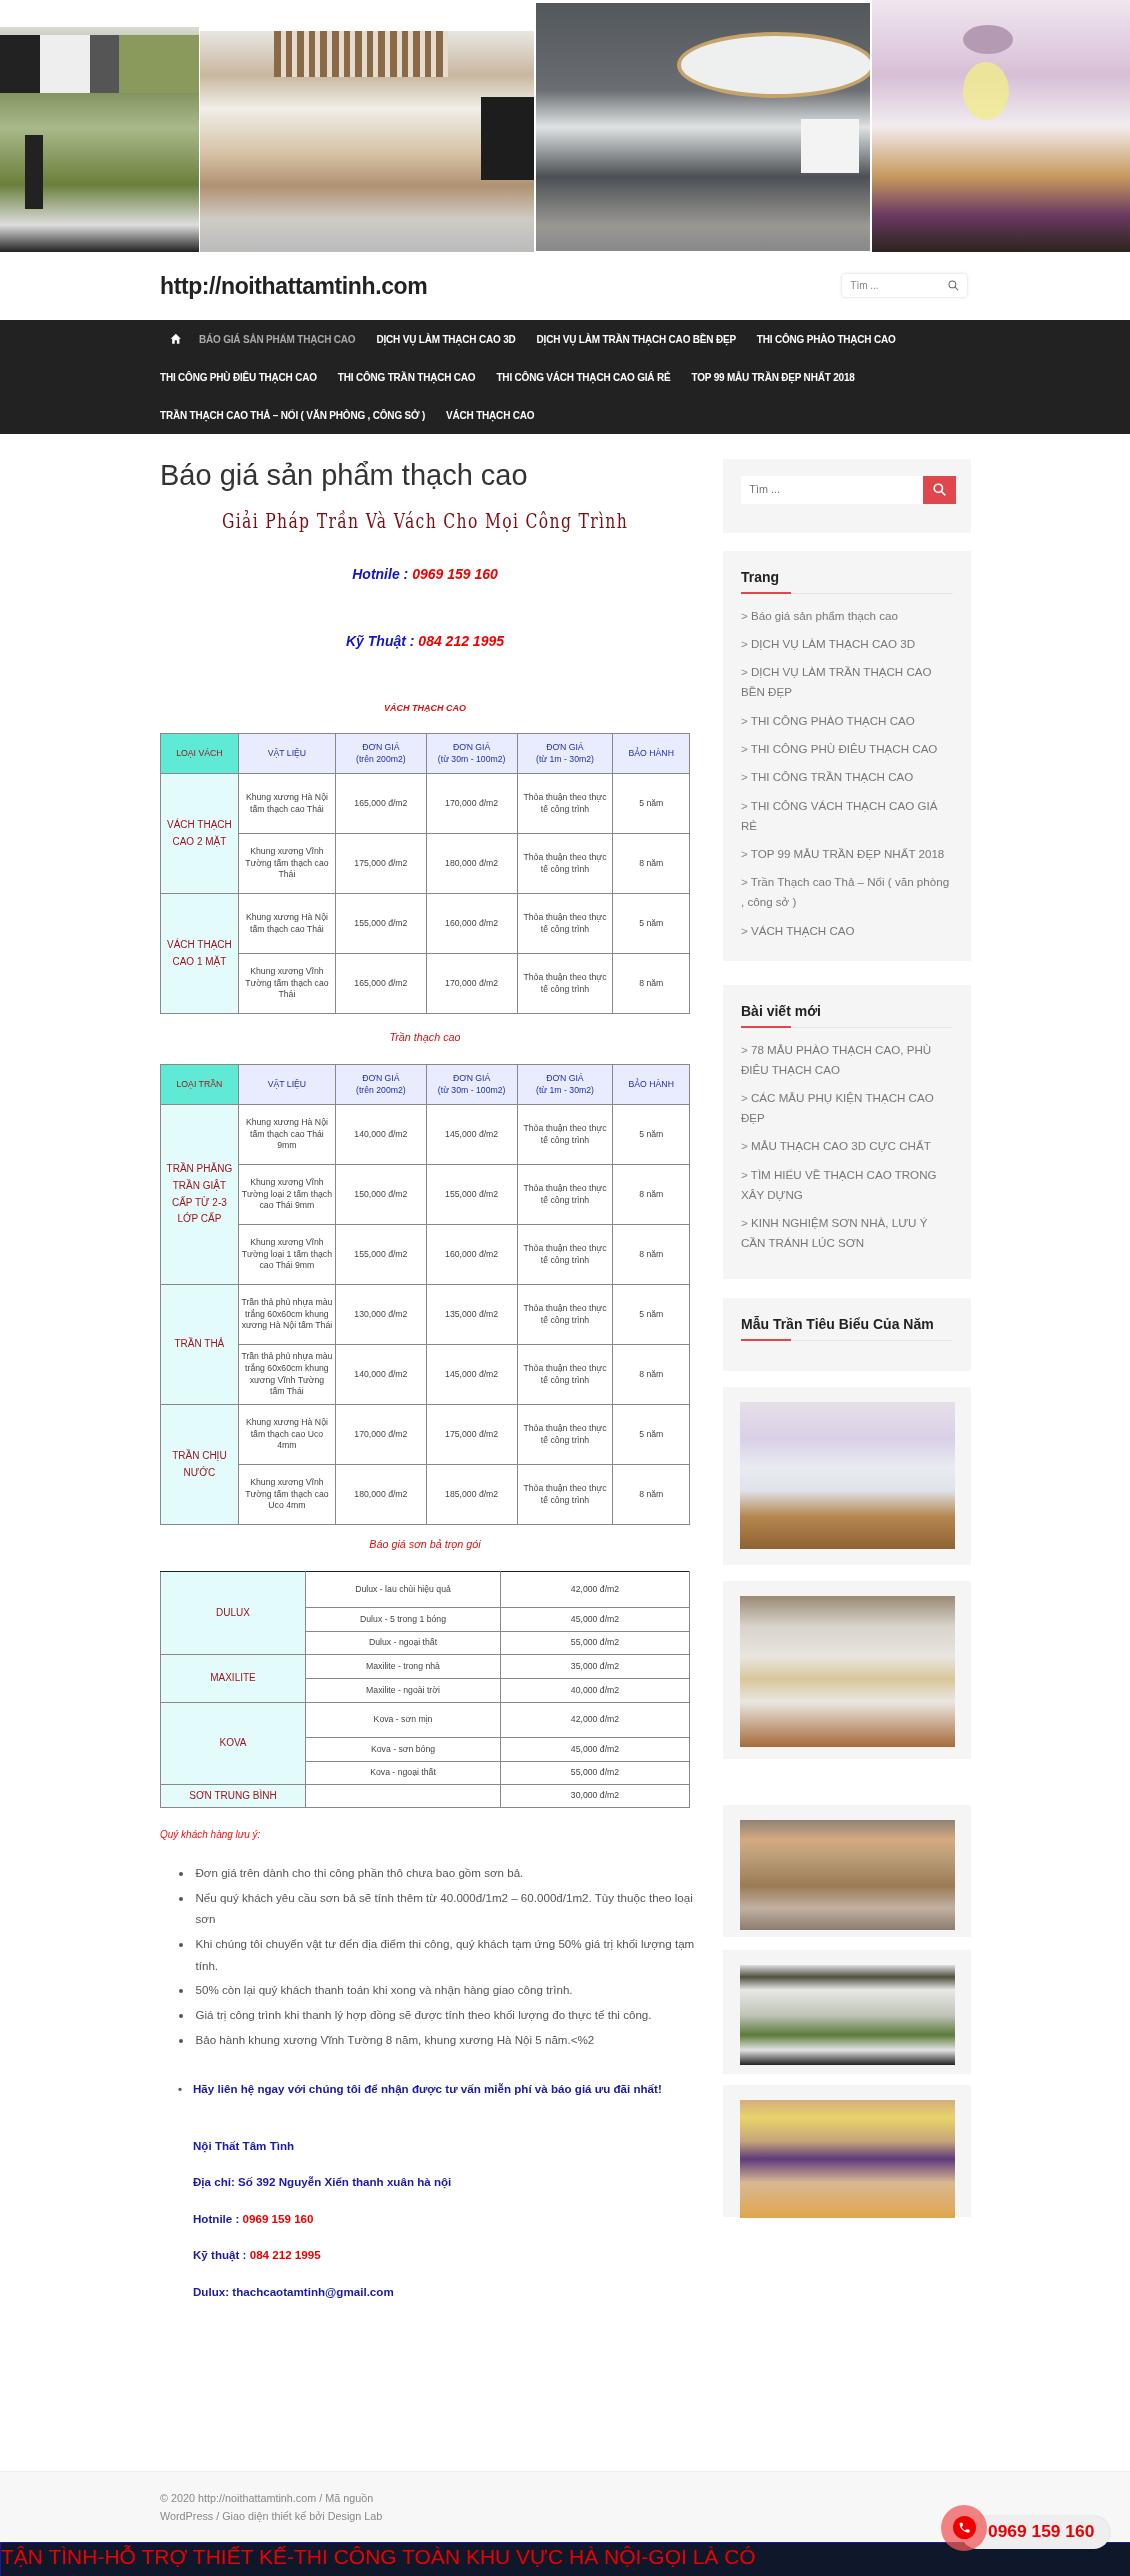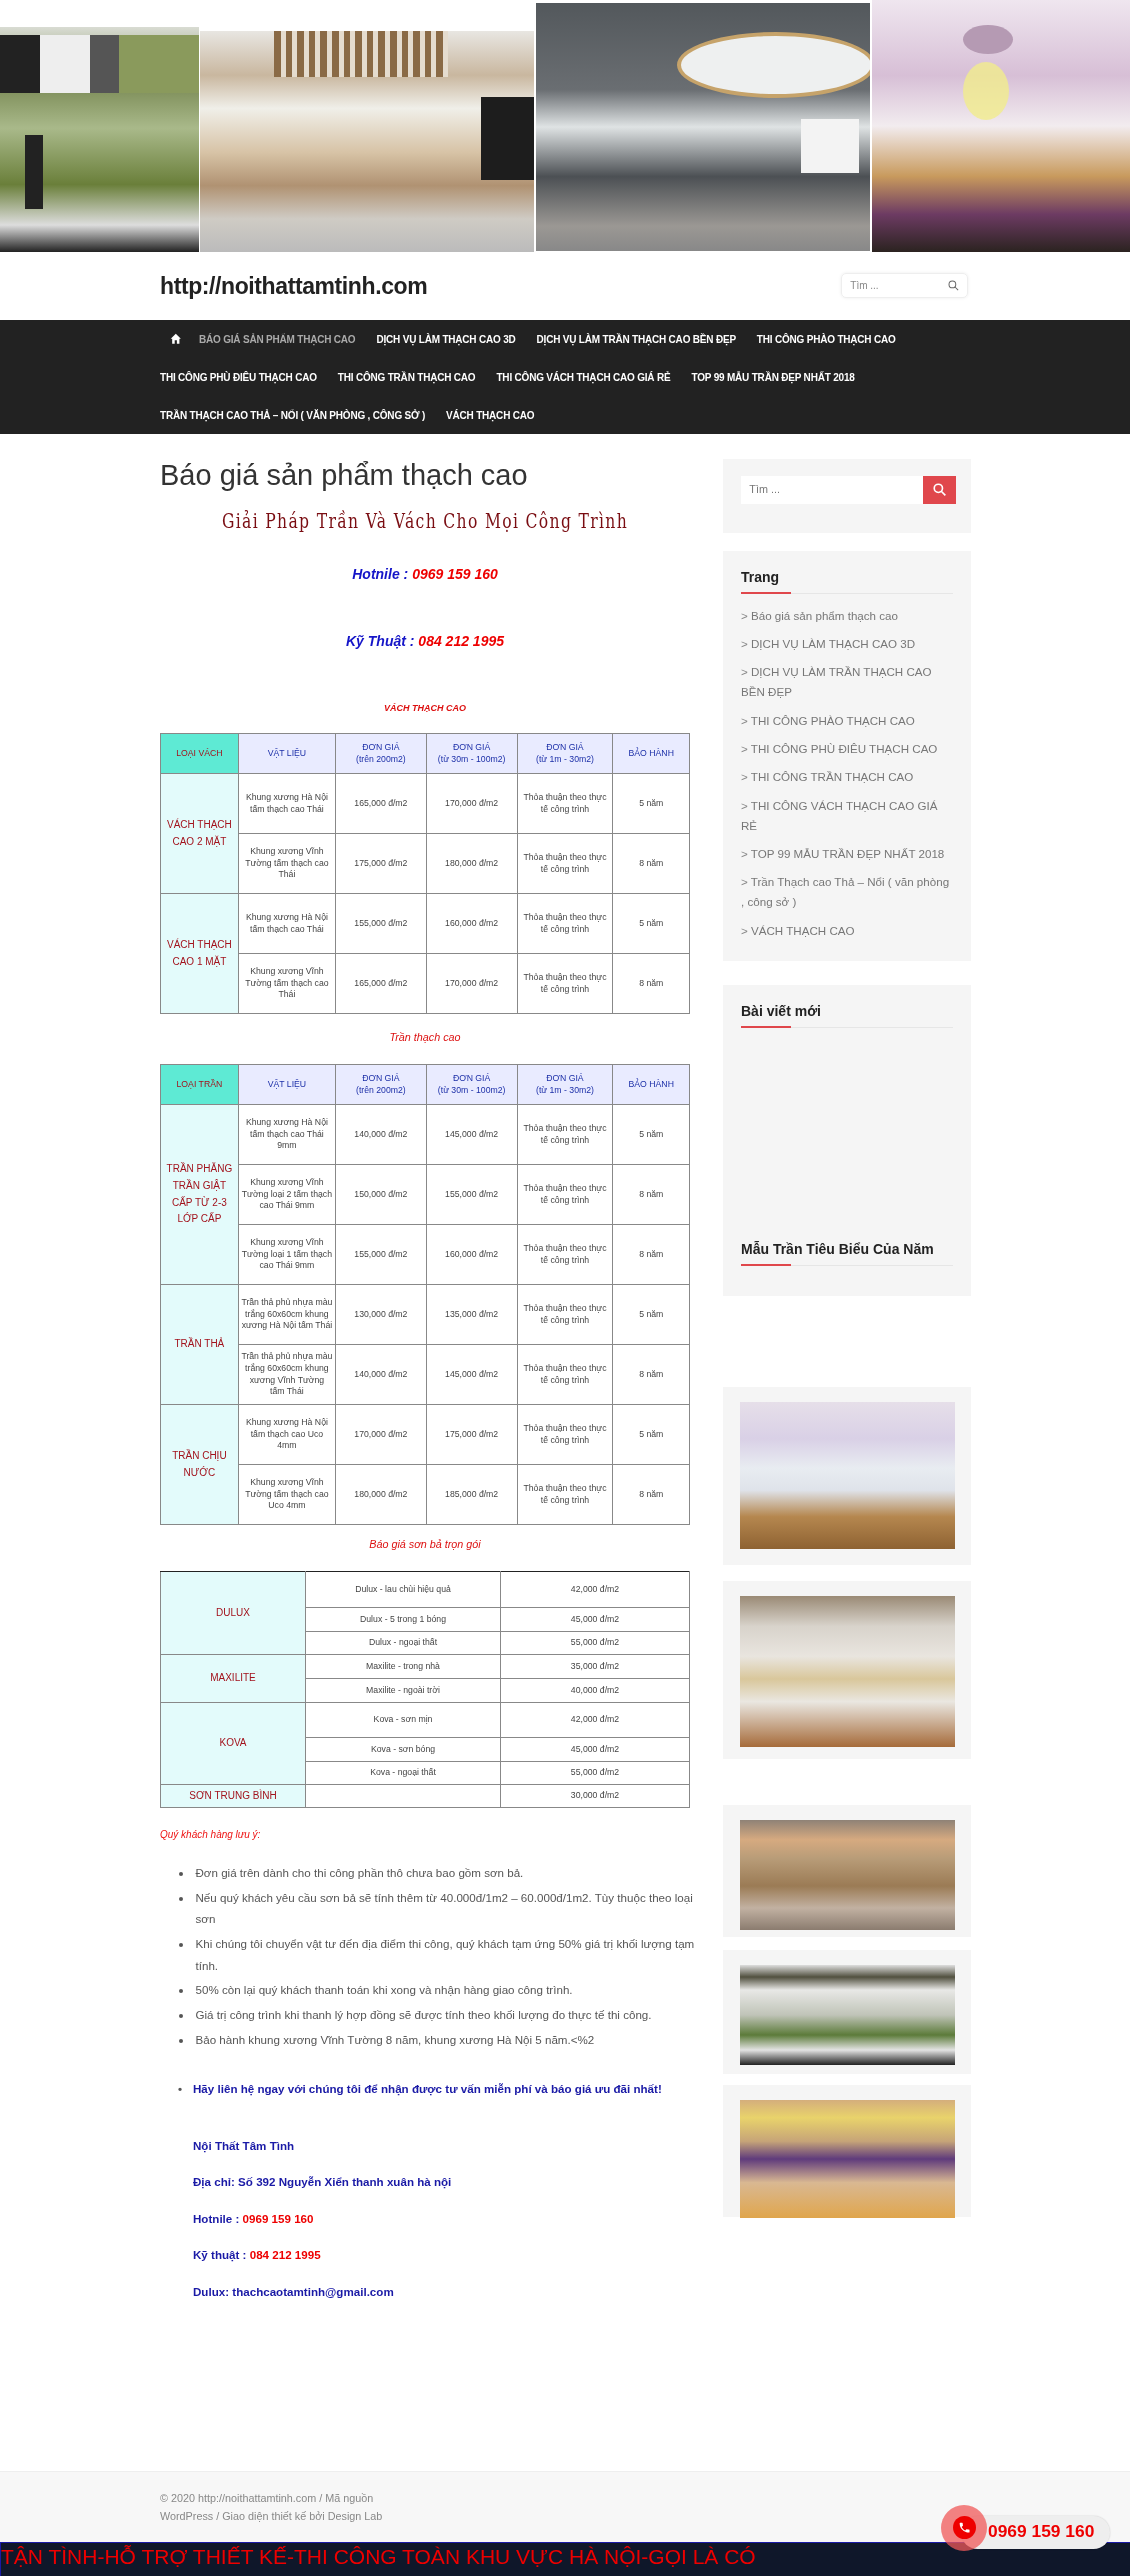--- a/index.html
+++ b/index.html
@@ -335,23 +335,30 @@
       <li>THI CÔNG TRẦN THẠCH CAO</li>
       <li>THI CÔNG VÁCH THẠCH CAO GIÁ RẺ</li>
       <li>TOP 99 MẪU TRẦN ĐẸP NHẤT 2018</li>
       <li>Trần Thạch cao Thả – Nổi ( văn phòng , công sở )</li>
       <li>VÁCH THẠCH CAO</li>
     </ul>
 </div>
 
 <div class="widget" style="top:985px;height:294px;padding-top:18px">
   <div class="wtitle">Bài viết mới</div>
-</div>
-
-<div class="widget" style="top:1223px;height:73px;padding-top:18px">
+  <ul class="wlist" id="posts-list">
+      <li>78 MẪU PHÀO THẠCH CAO, PHÙ ĐIÊU THẠCH CAO</li>
+      <li>CÁC MẪU PHỤ KIỆN THẠCH CAO ĐẸP</li>
+      <li>MẪU THẠCH CAO 3D CỰC CHẤT</li>
+      <li>TÌM HIỂU VỀ THẠCH CAO TRONG XÂY DỰNG</li>
+      <li>KINH NGHIỆM SƠN NHÀ, LƯU Ý CẦN TRÁNH LÚC SƠN</li>
+    </ul>
+</div>
+
+<div class="widget" style="top:1298px;height:73px;padding-top:18px">
   <div class="wtitle">Mẫu Trần Tiêu Biểu Của Năm</div>
 </div>
 
 <div class="imgw" style="top:1387px;height:178px">
   <div class="ph" style="height:147px;background:linear-gradient(180deg,#e6dfe9 0%,#d9d0e6 25%,#e8ecf1 45%,#dfe3ea 60%,#b5874f 78%,#8e6232 100%)"></div>
 </div>
 <div class="imgw" style="top:1581px;height:178px">
   <div class="ph" style="height:151px;background:linear-gradient(180deg,#9a8a75 0%,#d8d3cb 20%,#e9e5df 40%,#d9c79b 55%,#eae7e1 70%,#a66b3a 100%)"></div>
 </div>
 <div class="imgw" style="top:1805px;height:132px">

